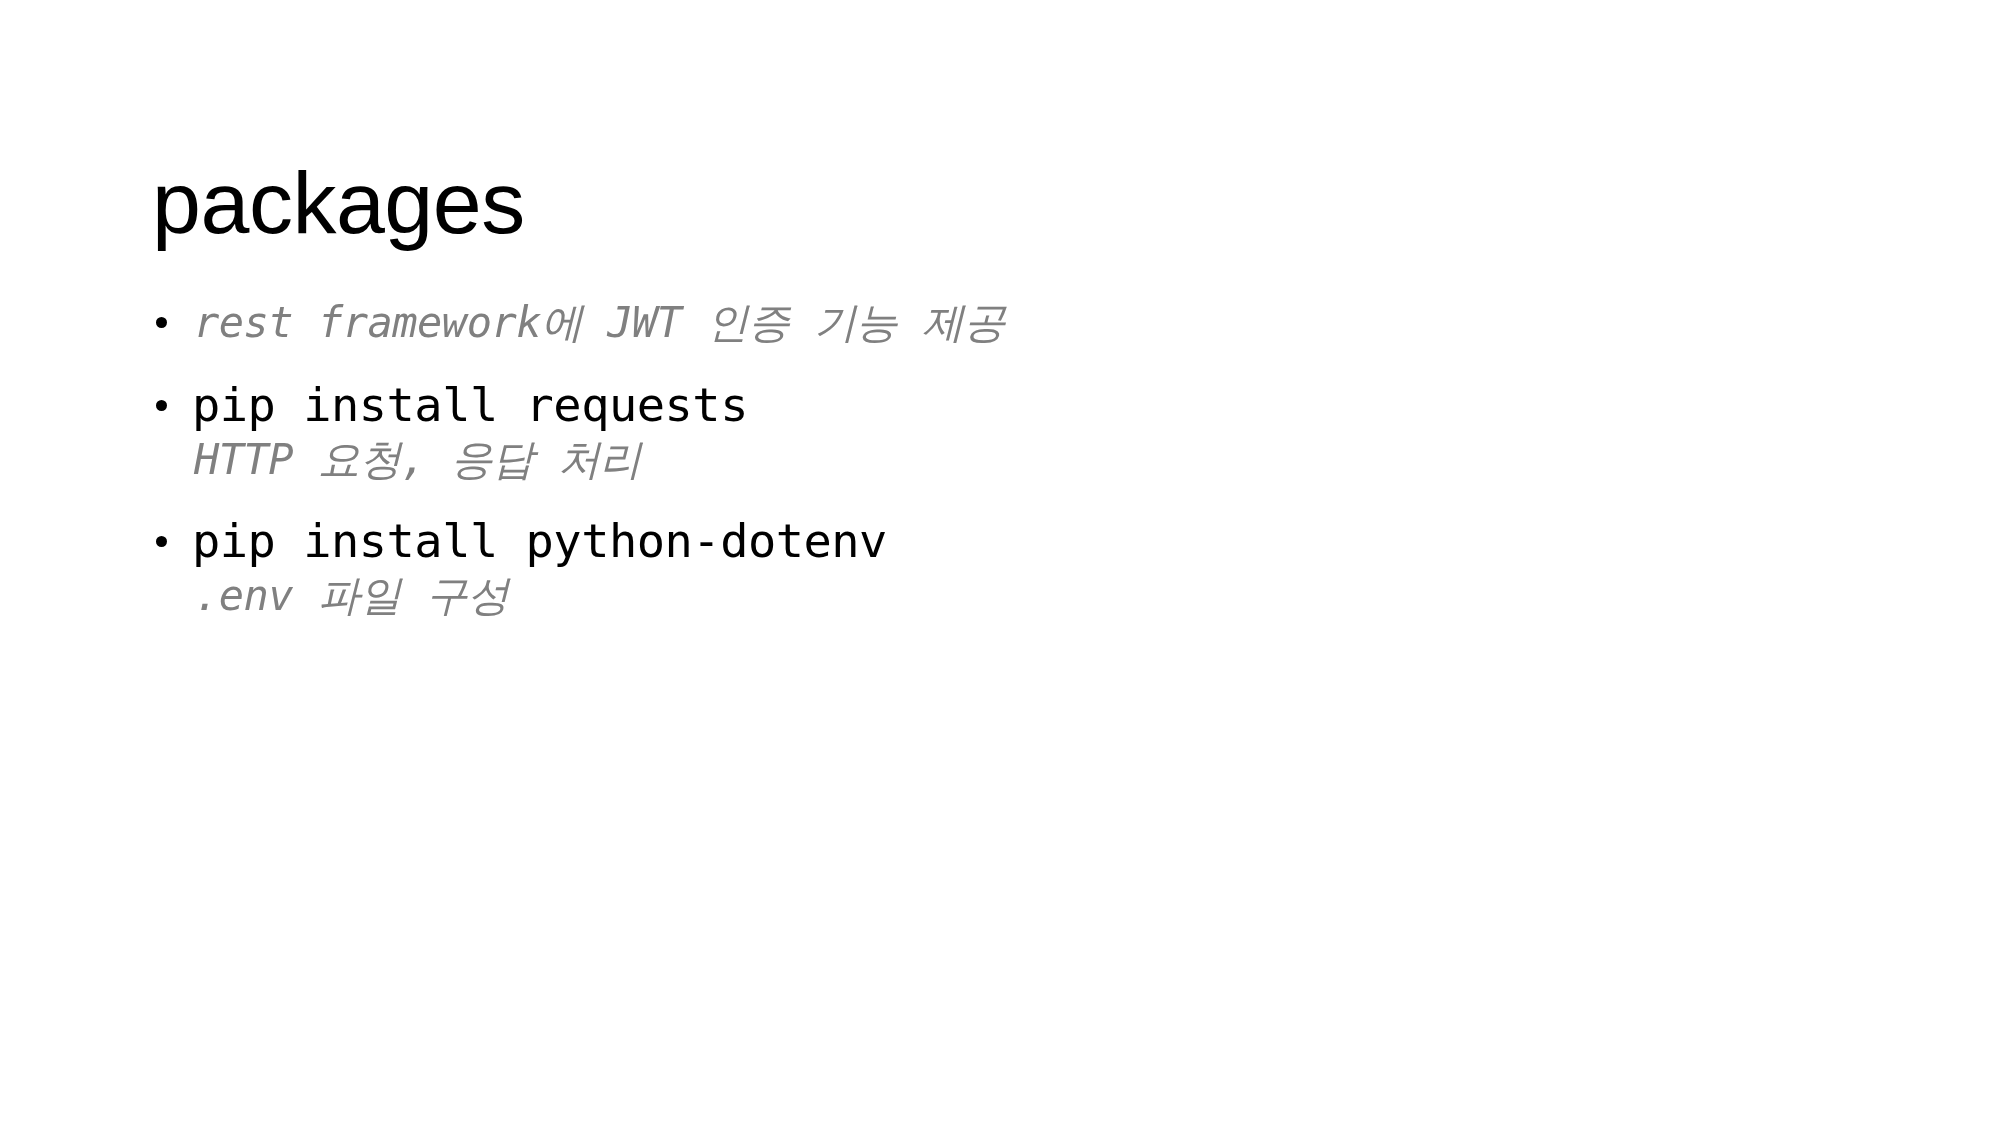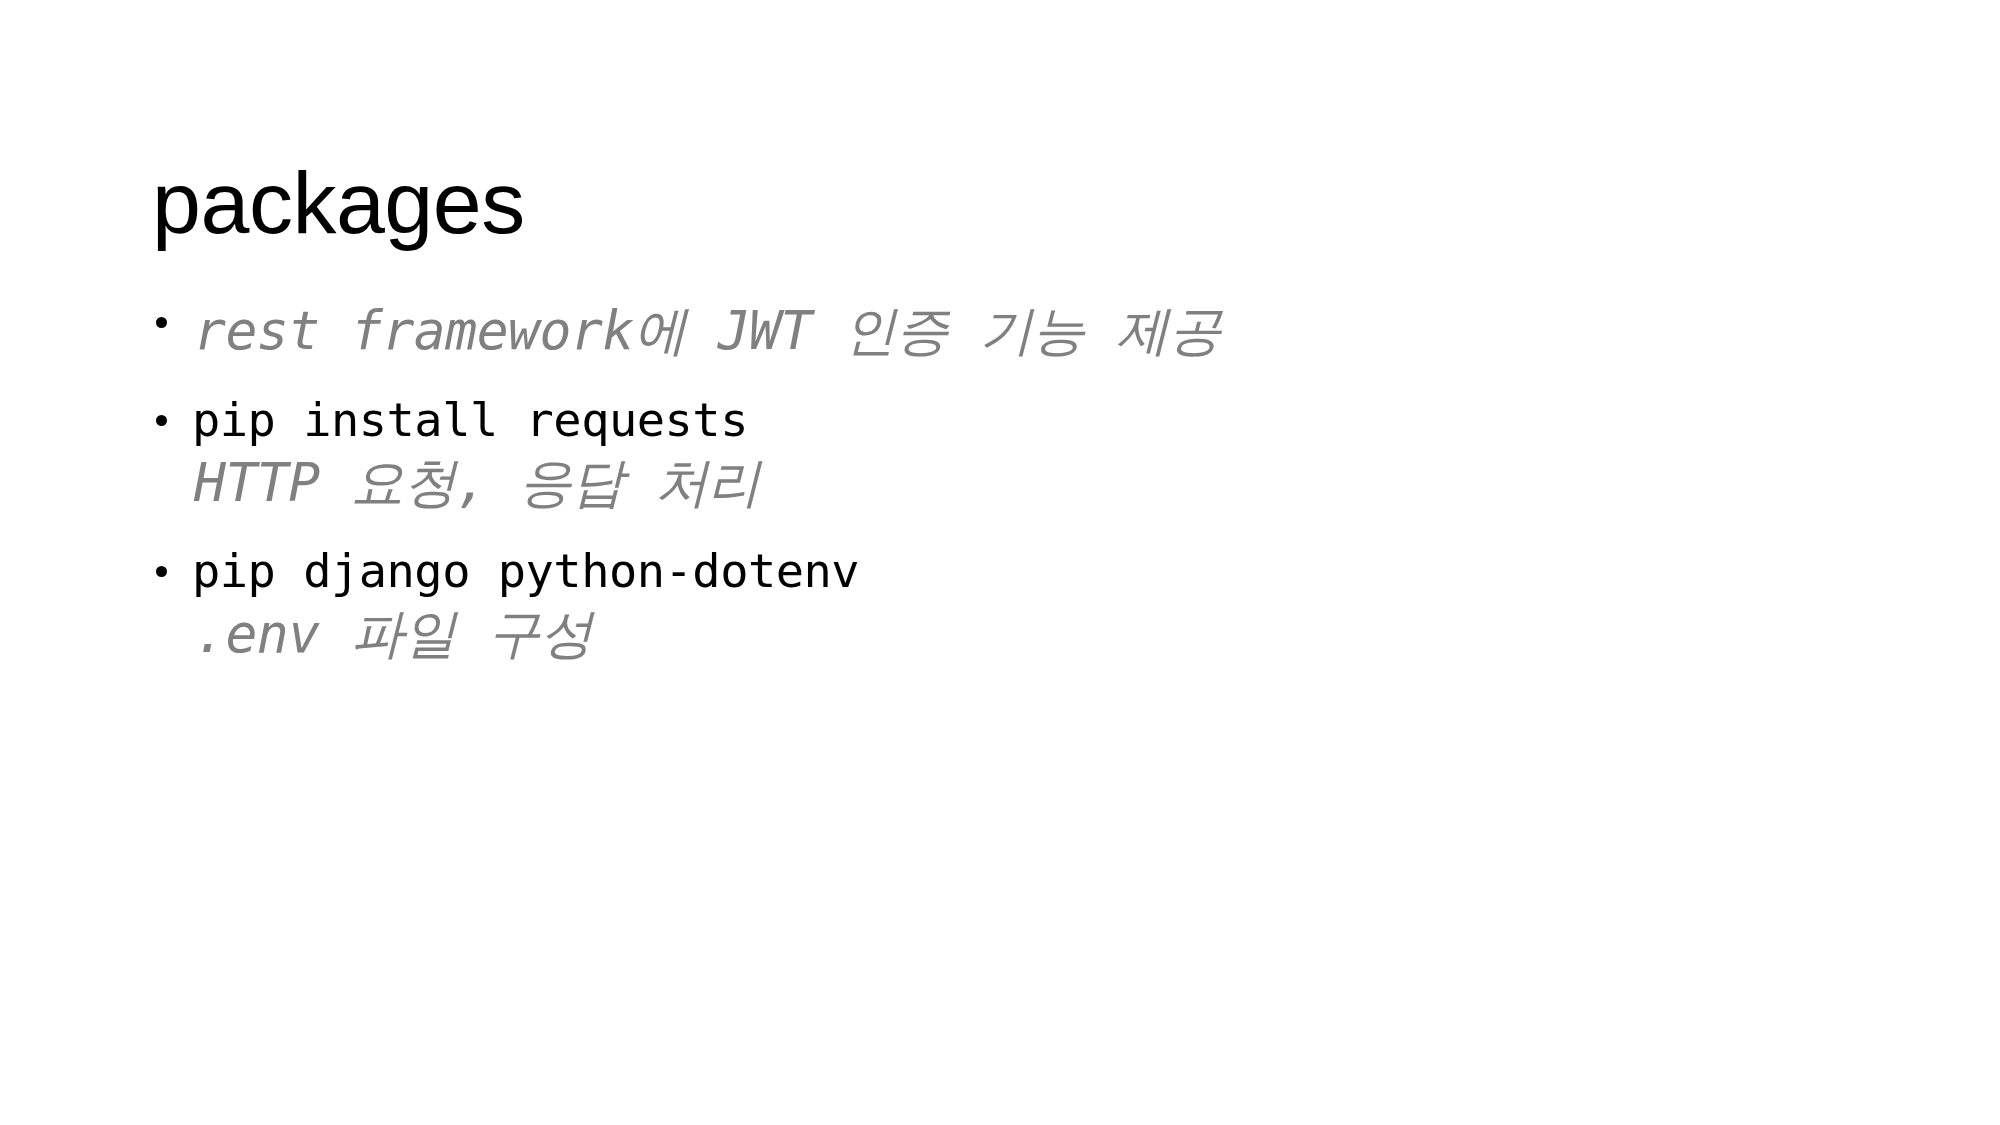--- a/index.html
+++ b/index.html
@@ -69,21 +69,21 @@
     line-height: 1.15;
     color: #000000;
     white-space: pre;
     letter-spacing: -0.5px;
   }
 
   .bullet-note {
     display: block;
     font-family: "DejaVu Sans Mono", "Liberation Mono", monospace;
     font-style: italic;
-    font-size: 53px;
+    font-size: 42px;
     font-weight: 400;
     line-height: 1.35;
     color: #808080;
     white-space: pre;
     padding-left: 2px;
     letter-spacing: -0.5px;
   }
 
   .bullet-item.has-note {
     margin-bottom: 26px;
@@ -106,18 +106,18 @@
     </li>
 
     <li class="bullet-item has-note">
       <span class="bullet-marker"></span>
       <span class="bullet-cmd">pip install requests</span>
       <span class="bullet-note">HTTP 요청, 응답 처리</span>
     </li>
 
     <li class="bullet-item has-note">
       <span class="bullet-marker"></span>
-      <span class="bullet-cmd">pip django python-dotenv</span>
+      <span class="bullet-cmd">pip install python-dotenv</span>
       <span class="bullet-note">.env 파일 구성</span>
     </li>
 
   </ul>
 </div>
 
 </body></html>

